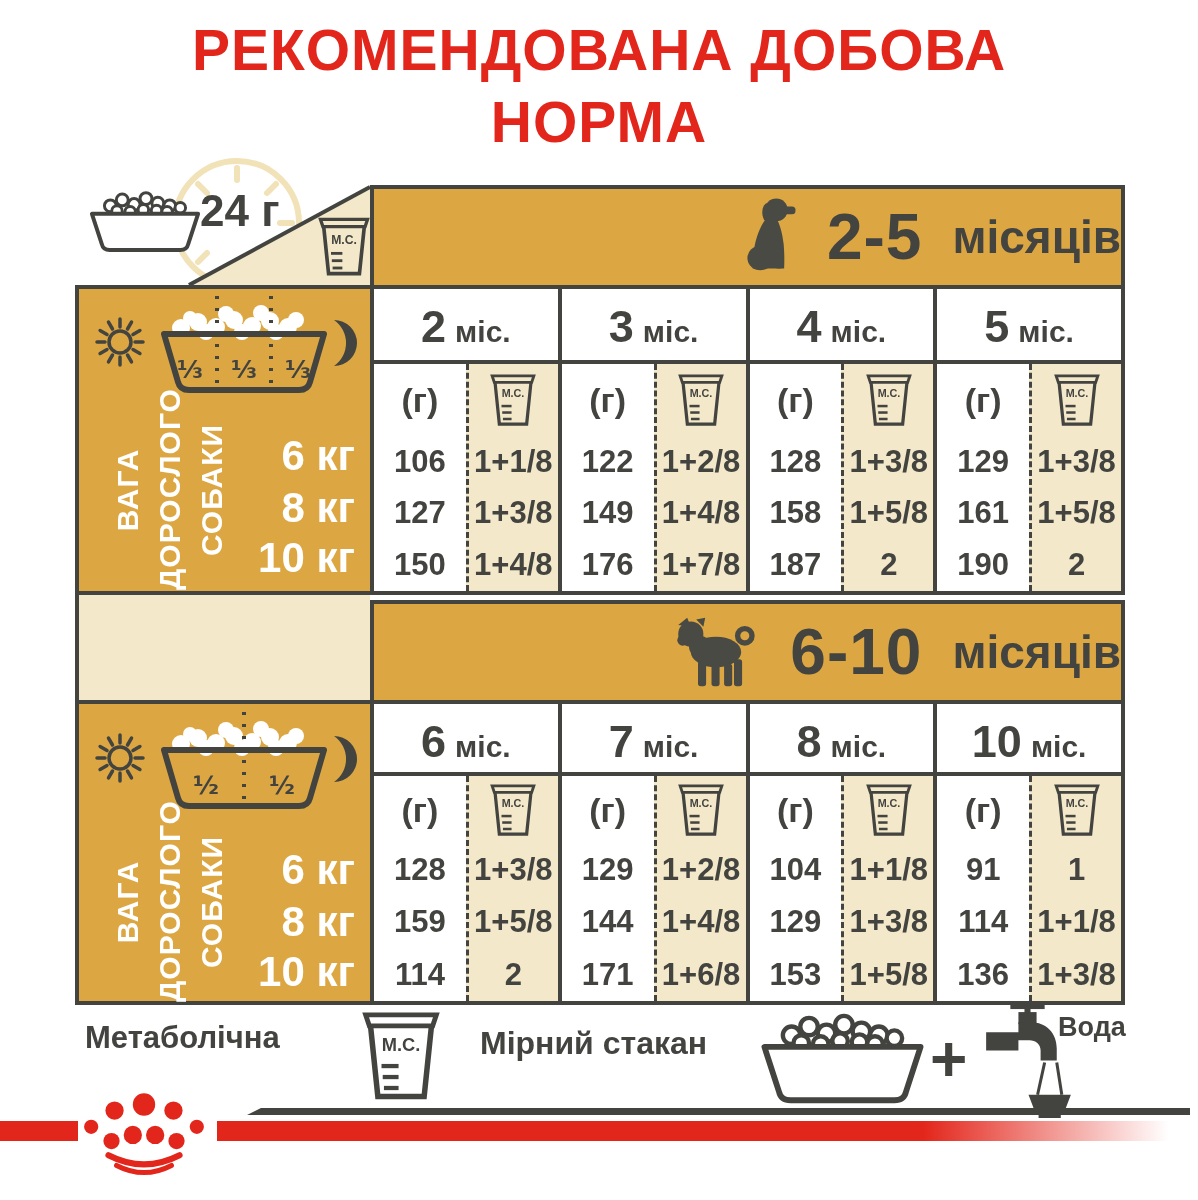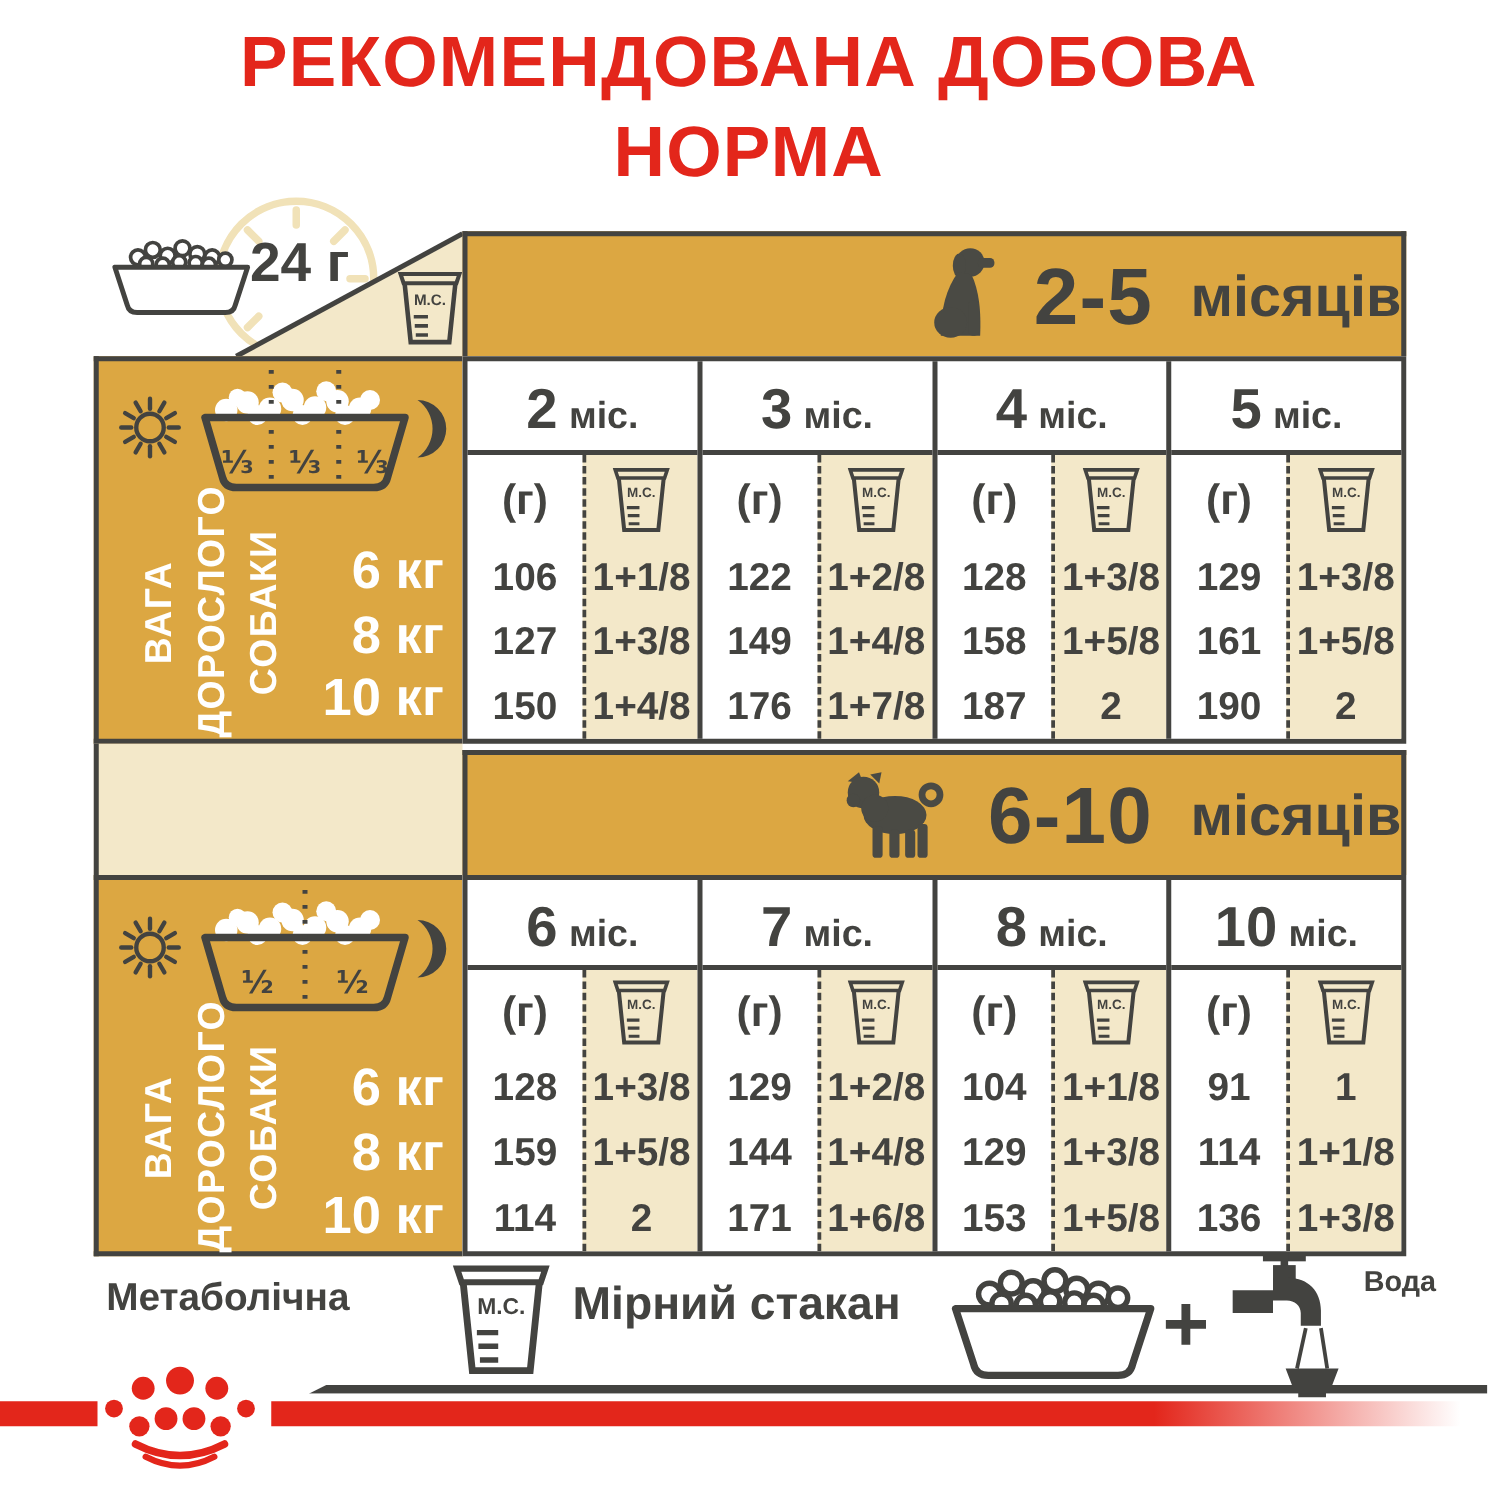--- a/index.html
+++ b/index.html
@@ -51,23 +51,23 @@
              background:var(--cream);border-left:4px solid var(--dark)}
   .vlabel{position:absolute;left:70px;width:200px;height:126px;transform:rotate(-90deg);
           transform-origin:50% 50%;text-align:center;color:#fff;font-weight:bold;
           font-size:30px;line-height:42px;letter-spacing:1px}
   .wlabel{position:absolute;left:190px;width:165px;height:52px;line-height:52px;
           text-align:right;color:#fff;font-weight:bold;font-size:42px}
   .bowl-frac{font:bold 25px "DejaVu Sans",sans-serif;fill:#434340}
   
   .ftext{position:absolute;color:var(--dark);font-weight:bold}
   .energy{left:85px;top:1016px;font-size:31px;line-height:43px}
-  .cuplegend{left:458px;top:1022px;font-size:37px;line-height:42px}
+  .cuplegend{left:480px;top:1022px;font-size:32px;line-height:42px}
   .plus{left:930px;top:1022px;font-size:64px;color:var(--dark)}
-  .water{left:1091px;top:1012px;font-size:23px}
+  .water{left:1058px;top:1012px;font-size:27px}
   .darkline{position:absolute;left:247px;top:1108px;width:943px;height:7px;background:var(--dark);
             clip-path:polygon(14px 0,100% 0,100% 100%,0 100%)}
   .band-l{position:absolute;left:0;top:1121px;width:78px;height:20px;background:var(--red)}
   .band-r{position:absolute;left:217px;top:1121px;width:981px;height:20px;
           background:linear-gradient(to right,var(--red) 0%,var(--red) 72%,rgba(227,38,27,0) 97%)}
 </style>
 </head>
 <body>
 
 <div id="page">

